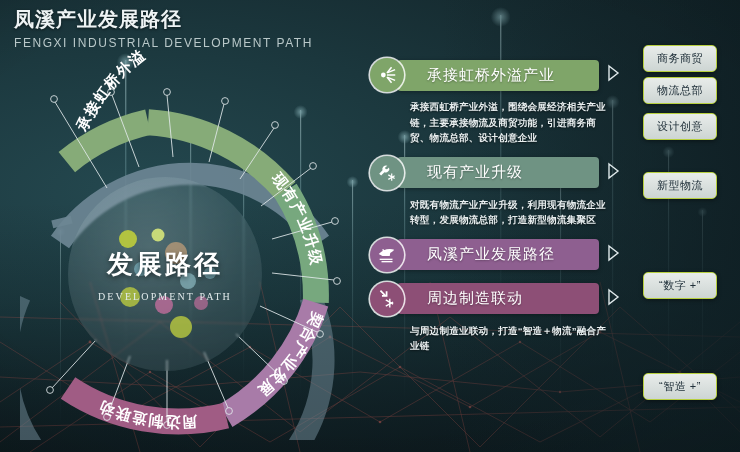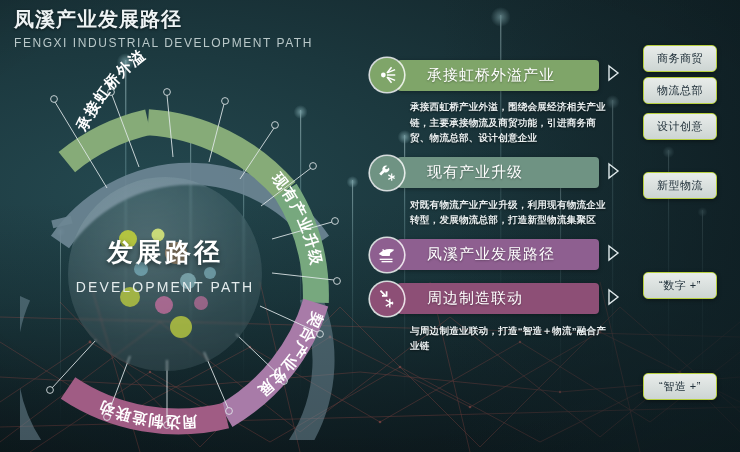--- a/index.html
+++ b/index.html
@@ -31,25 +31,25 @@
   .hdr-cn{font-size:20px;font-weight:bold;color:#eef3f4;letter-spacing:1px;
           text-shadow:0 1px 3px rgba(0,0,0,.6);}
   .hdr-en{margin-top:3px;font-size:12px;color:#b9c8c9;letter-spacing:1.55px;}
 
   
   #donut{position:absolute;left:20px;top:40px;}
 
   .center-circle{position:absolute;left:68px;top:177px;width:194px;height:194px;border-radius:50%;
      background:radial-gradient(circle at 42% 36%, rgba(190,208,212,.30) 0%, rgba(150,175,182,.19) 55%, rgba(120,150,158,.14) 100%);
      backdrop-filter:blur(1px);}
-  .center-txt{position:absolute;left:68px;top:168px;width:194px;height:194px;
-     display:flex;flex-direction:column;align-items:center;justify-content:center;}
+  .center-txt{position:absolute;left:68px;top:177px;width:194px;height:194px;
+     display:flex;flex-direction:column;align-items:center;justify-content:center;font-family:Liberation Serif, serif;}
   .center-cn{font-size:26px;font-weight:bold;color:#ffffff;letter-spacing:3px;
      text-shadow:0 2px 5px rgba(0,0,0,.55);}
-  .center-en{margin-top:9px;font-size:14px;color:#e3ebec;letter-spacing:2.1px;}
+  .center-en{margin-top:9px;font-size:10px;color:#e3ebec;letter-spacing:2.1px;}
 
   
   .cards{position:absolute;left:370px;top:58px;width:250px;}
   .card{position:relative;margin-bottom:10px;}
   .pill-row{display:flex;align-items:center;height:34px;}
   .badge{width:34px;height:34px;border-radius:50%;flex:0 0 34px;
      display:flex;align-items:center;justify-content:center;
      box-shadow:0 0 0 1.6px rgba(255,255,255,.82);z-index:2;}
   .pill{margin-left:-7px;height:31px;flex:1 1 auto;border-radius:4px;
      display:flex;align-items:center;padding-left:30px;

